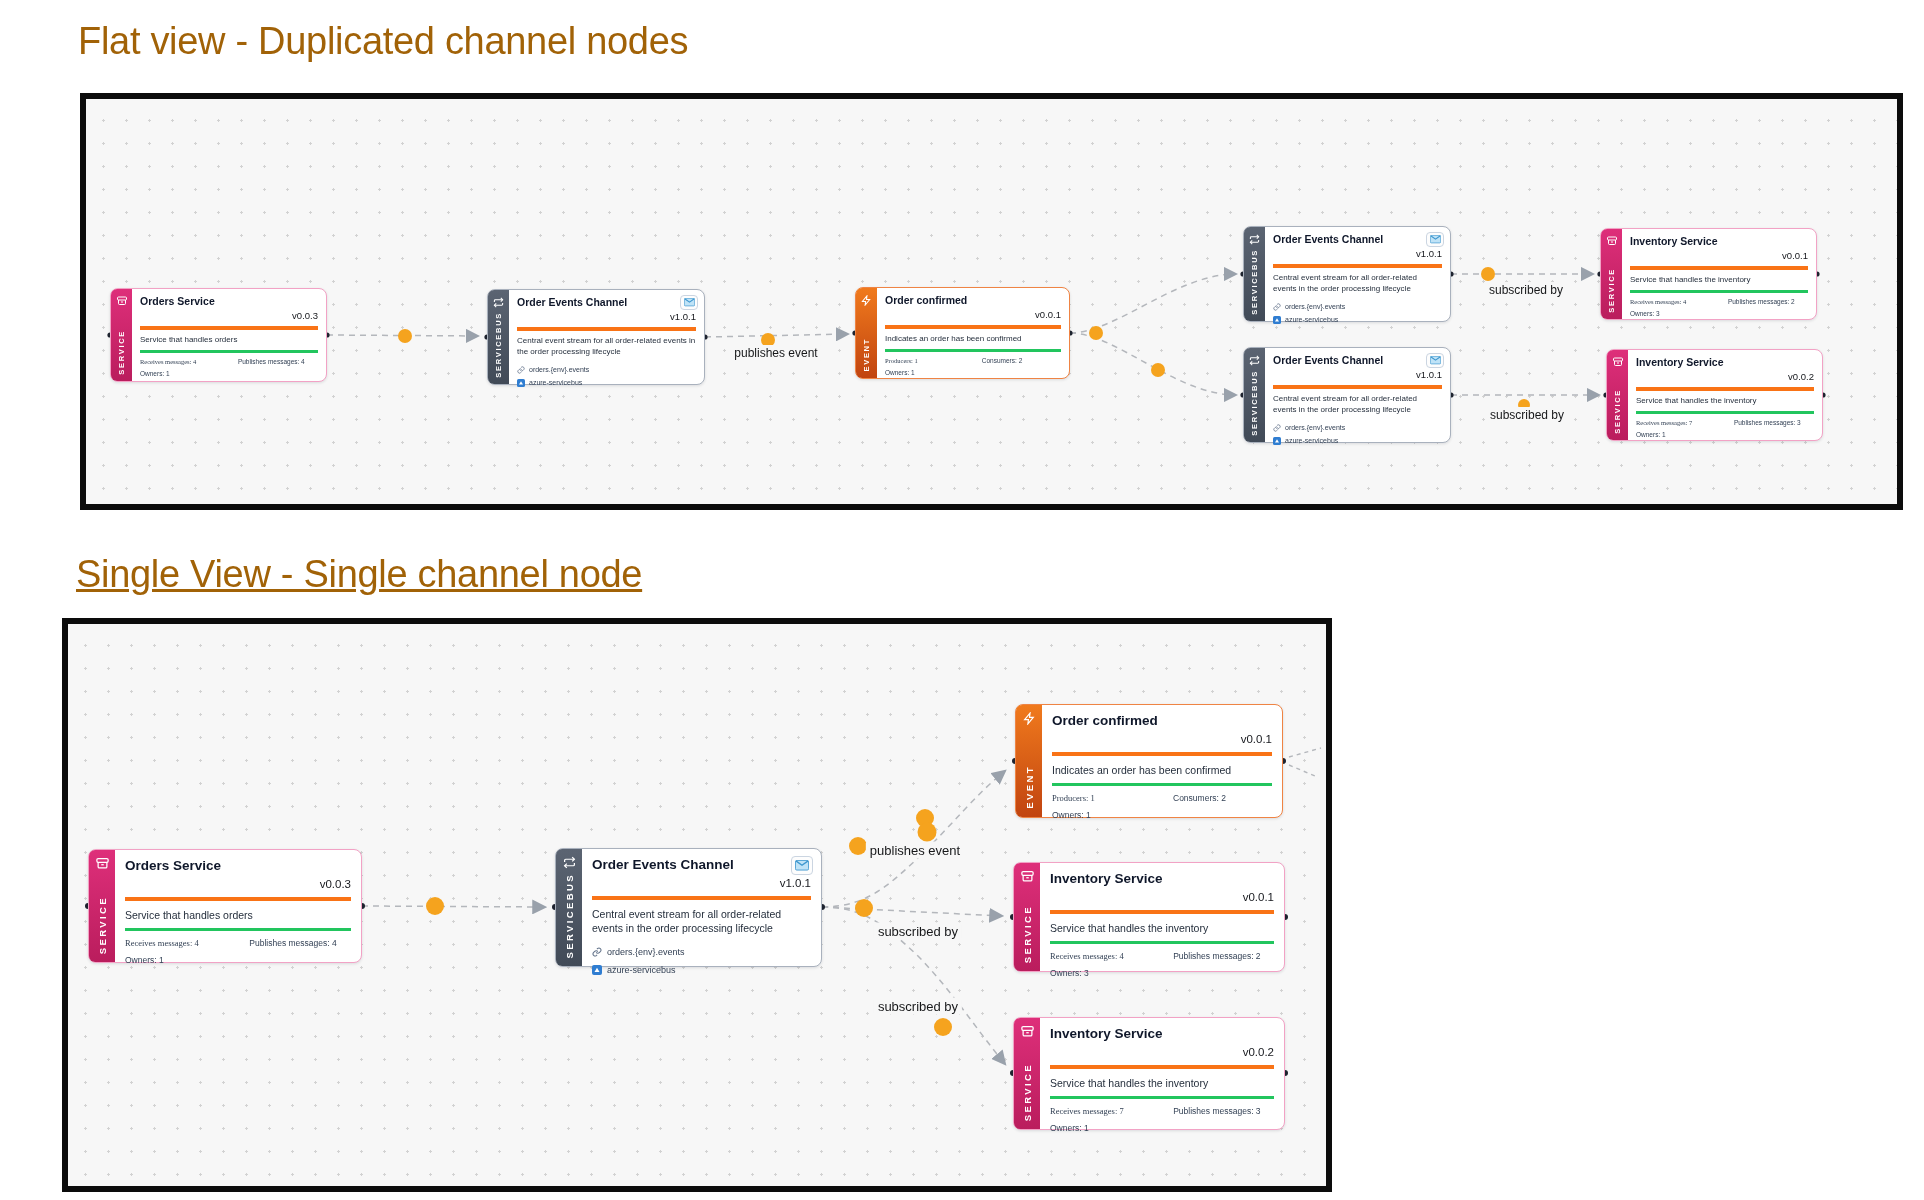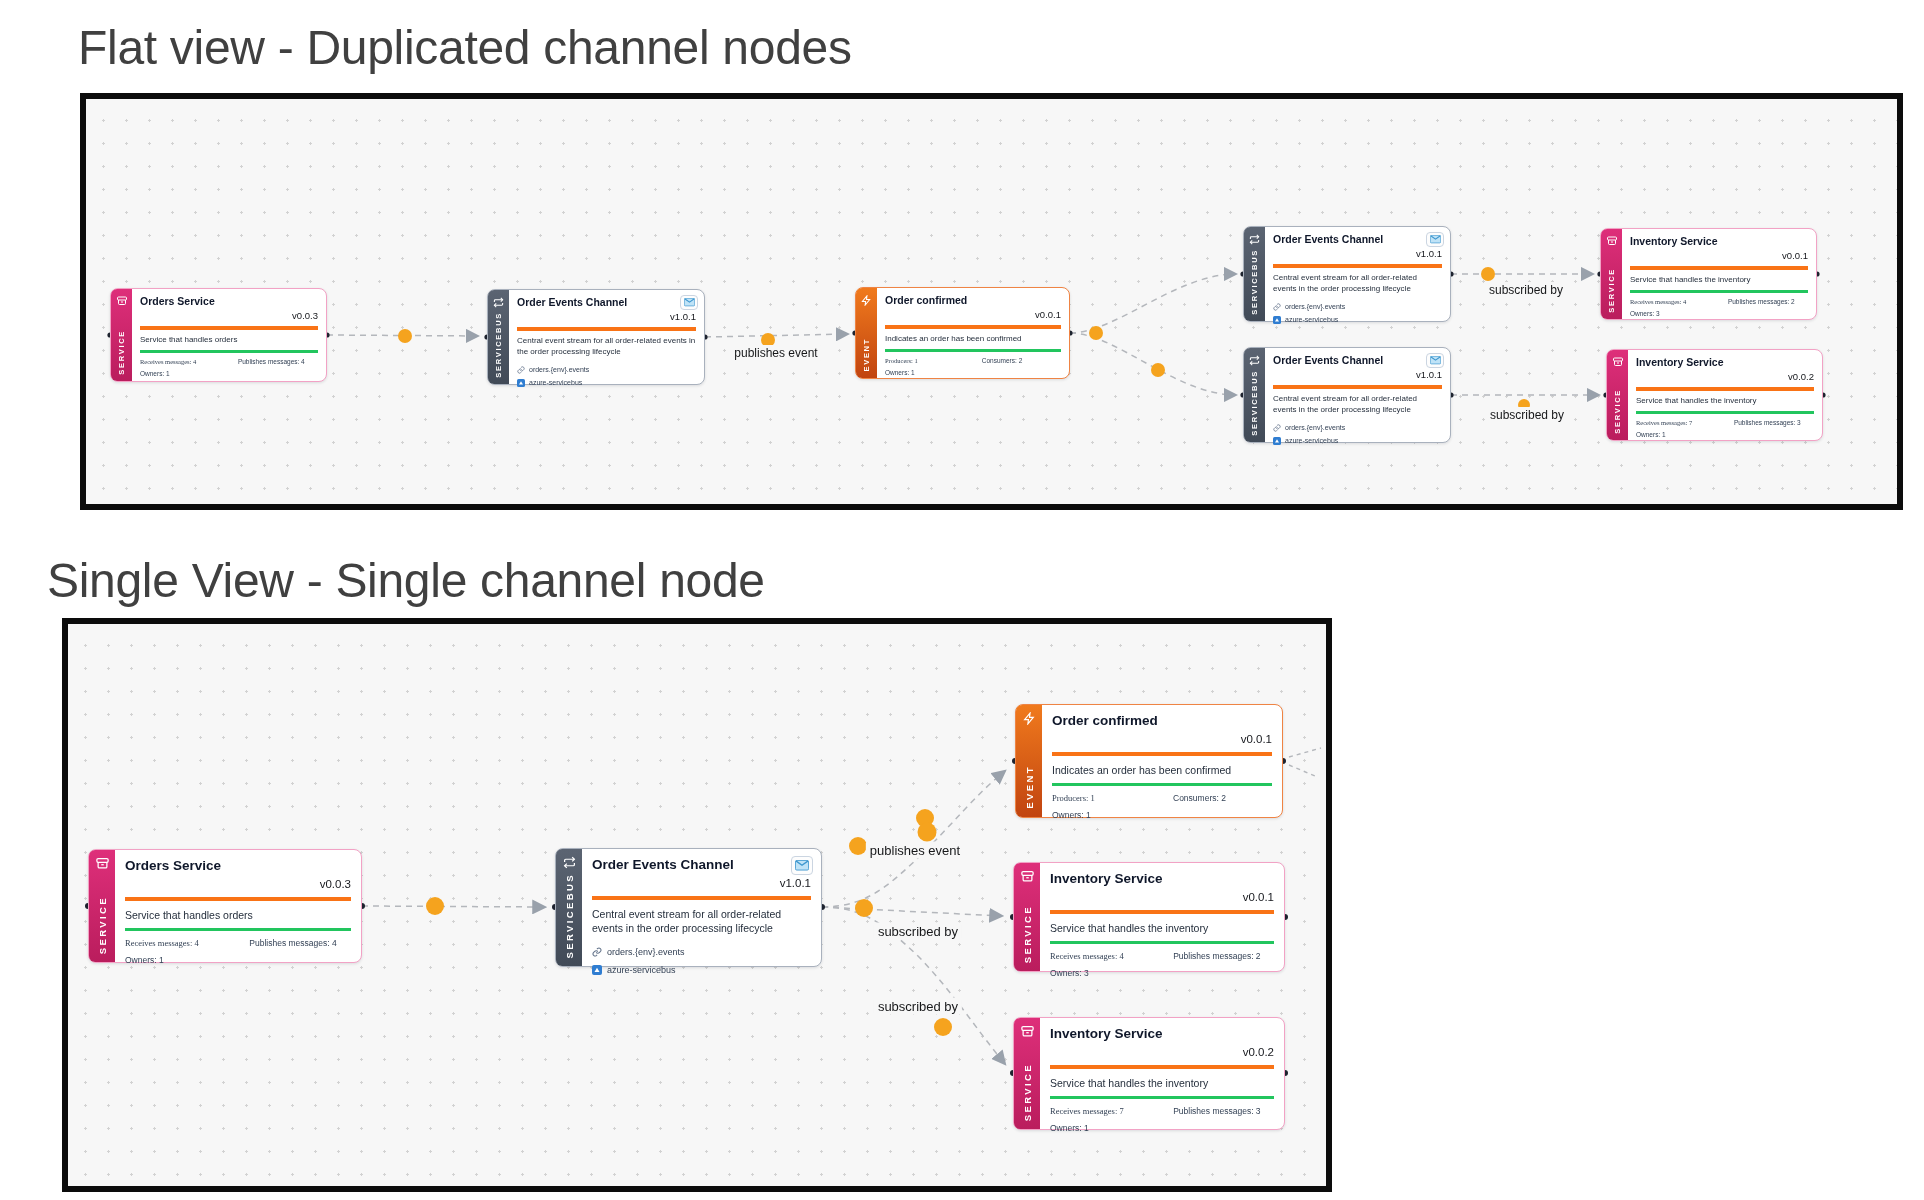--- a/index.html
+++ b/index.html
@@ -1,22 +1,22 @@
 <!DOCTYPE html>
 <html><head>
 <meta charset="utf-8">
 <style>
   * { margin:0; padding:0; box-sizing:border-box; }
   html,body { width:1924px; height:1200px; background:#ffffff; overflow:hidden;
     font-family:"Liberation Sans", sans-serif; }
   .stage { position:relative; width:1924px; height:1200px; }
 
-  .sec-title { position:absolute; font-size:48px; font-weight:500; color:#404040; letter-spacing:-0.3px; }
+  .sec-title { position:absolute; font-size:38px; font-weight:500; color:#a16207; letter-spacing:-0.3px; }
   #title-flat { left:78px; top:20px; }
-  #title-single { left:47px; top:553px; }
+  #title-single { left:76px; top:553px;text-decoration:underline; }
 
   .panel { position:absolute; border:6px solid #0c0c0c; background:#f7f7f7;
     background-image:radial-gradient(circle,#d2d2d2 1.2px, transparent 1.4px);
     background-size:23px 23px; background-position:6px 10px; }
   #panel1 { left:80px; top:93px; width:1823px; height:417px; }
   #panel2 { left:62px; top:618px; width:1270px; height:574px; }
 
   .edges { position:absolute; left:0; top:0; z-index:2; pointer-events:none; }
   .edge { fill:none; stroke:#b4b7bc; stroke-width:1.5; stroke-dasharray:6 5; }
   .stub { fill:none; stroke:#b4b7bc; stroke-width:1.4; stroke-dasharray:4 4; }

